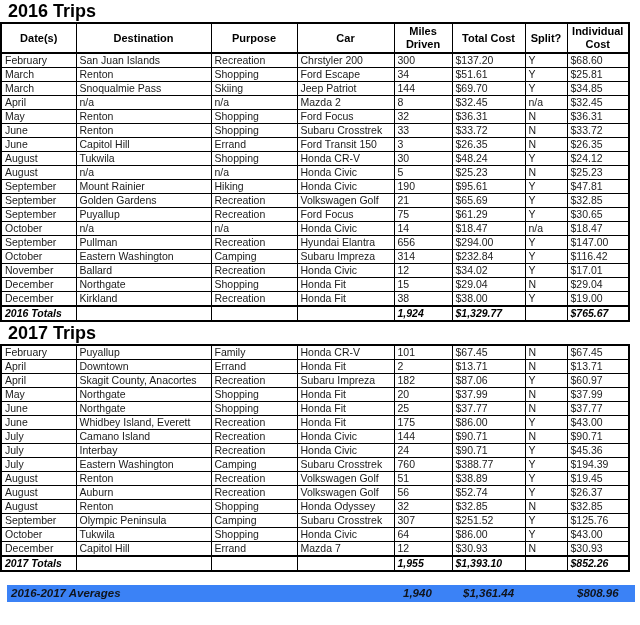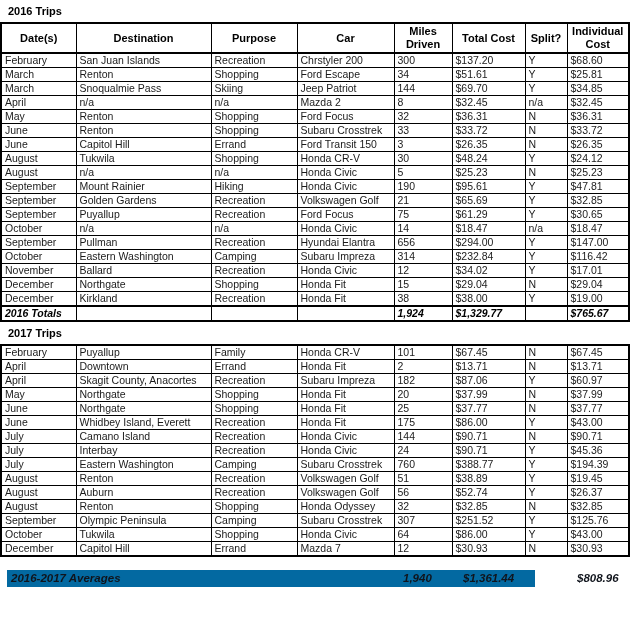--- a/index.html
+++ b/index.html
@@ -6,21 +6,21 @@
   html, body { margin: 0; padding: 0; background: #ffffff; }
   body {
     width: 640px; height: 625px;
     font-family: "Liberation Sans", "DejaVu Sans", sans-serif;
     color: #1a1a1a;
     overflow: hidden;
   }
   .sheet { width: 640px; height: 625px; background: #fff; }
 
   .table-title {
-    font-size: 11px; font-weight: 700; color: #000;
+    font-size: 18px; font-weight: 700; color: #000;
     margin: 0; padding: 4px 0 4px 8px; line-height: 14px;
   }
   .section-2017 .table-title { padding-top: 4px; }
 
   table.trips {
     border-collapse: collapse; table-layout: fixed;
     width: 628px; margin-left: 0;
     border: 2px solid #000;
   }
   col.c0 { width: 75px; }
@@ -44,23 +44,23 @@
     padding: 0 3px; text-align: left; vertical-align: middle;
     white-space: nowrap; overflow: hidden;
   }
   table.trips tr.totals td {
     border-top: 2px solid #000;
     font-weight: 700; font-style: italic; color: #000;
   }
 
   .averages-bar {
     position: relative;
-    width: 528px; height: 17px;
+    width: 628px; height: 17px;
     margin: 13px 0 0 7px;
-    background: #0369a1;
+    background: #3b82f6;
     font-size: 11.5px; font-weight: 700; font-style: italic;
     color: #10141c;
     line-height: 17px;
   }
   .averages-bar .avg-label { position: absolute; left: 4px; top: 0; }
   .averages-bar .avg-miles { position: absolute; left: 396px; top: 0; }
   .averages-bar .avg-total { position: absolute; left: 456px; top: 0; }
   .averages-bar .avg-ind   { position: absolute; left: 570px; top: 0; }
 </style>
 </head>
@@ -445,20 +445,30 @@
           <tr>
             <td>December</td>
             <td>Capitol Hill</td>
             <td>Errand</td>
             <td>Mazda 7</td>
             <td>12</td>
             <td>$30.93</td>
             <td>N</td>
             <td>$30.93</td>
           </tr>
+          <tr class="totals">
+            <td>2017 Totals</td>
+            <td></td>
+            <td></td>
+            <td></td>
+            <td>1,955</td>
+            <td>$1,393.10</td>
+            <td></td>
+            <td>$852.26</td>
+          </tr>
         </tbody>
     </table>
   </section>
 
   <div class="averages-bar">
     <span class="avg-label">2016-2017 Averages</span>
     <span class="avg-miles">1,940</span>
     <span class="avg-total">$1,361.44</span>
     <span class="avg-ind">$808.96</span>
   </div>

